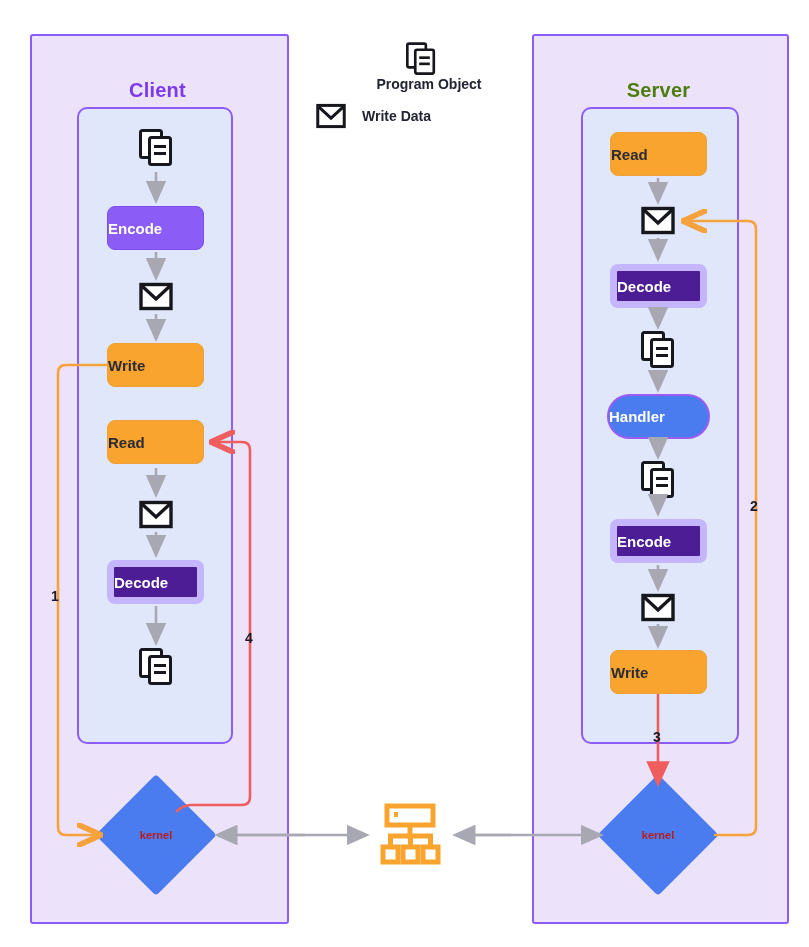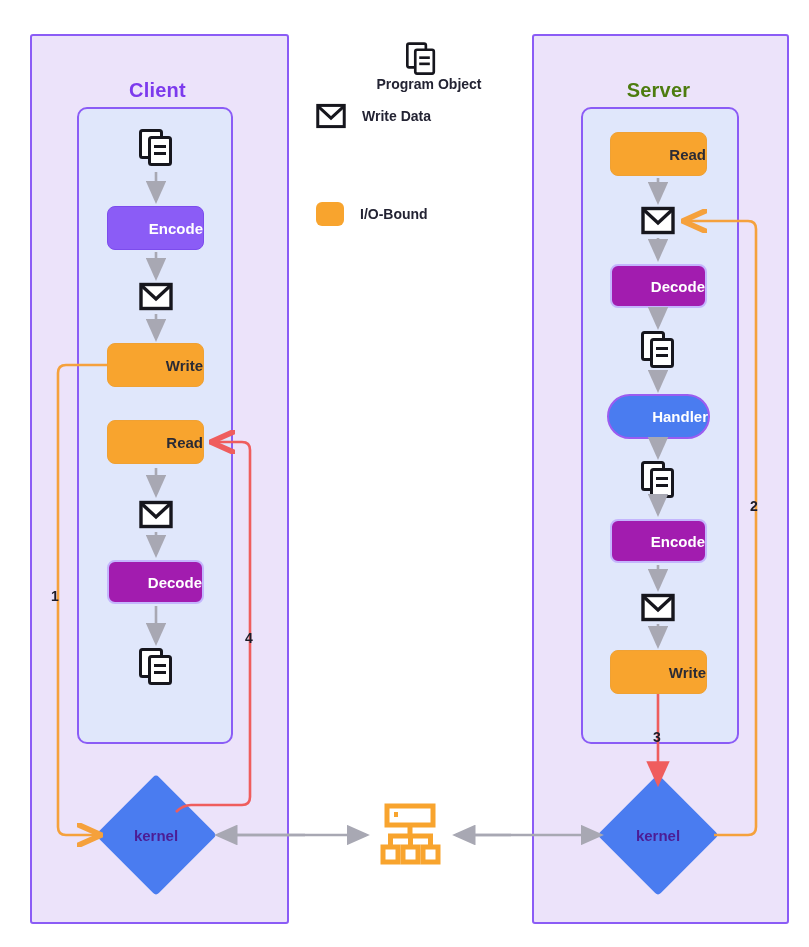--- a/index.html
+++ b/index.html
@@ -4,30 +4,30 @@
 <style>
   html,body{margin:0;padding:0;background:#ffffff;}
   body{font-family:"Liberation Sans","DejaVu Sans",sans-serif;}
   #stage{position:relative;width:809px;height:947px;background:#ffffff;overflow:hidden;}
 
   .zone{position:absolute;background:#ece3fa;border:2px solid #8b5cf6;border-radius:3px;}
   .subzone{position:absolute;background:#e0e7fb;border:2px solid #8b5cf6;border-radius:10px;}
 
   .zone-title{position:absolute;font-size:20px;font-weight:bold;text-align:center;letter-spacing:.2px;margin-top:31px;}
 
-  .node{position:absolute;display:flex;align-items:center;justify-content:flex-end;
+  .node{position:absolute;display:flex;align-items:center;justify-content:flex-start;
         font-size:15px;font-weight:bold;border-radius:8px;box-sizing:border-box;}
-  .node.cpu{background:#a21caf;color:#ffffff;border:2px solid #c4b5fd;}
+  .node.cpu{background:#4c1d95;color:#ffffff;border:7px solid #c4b5fd;}
   .node.io{background:#f8a42e;color:#2b2b35;border:1px solid #efa134;}
   .node.encode-purple{background:#8b5cf6;color:#ffffff;border:1px solid #7c4ced;}
   .node.pill{background:#4a7cf0;color:#ffffff;border:2px solid #9b5cf0;border-radius:999px;}
 
   .diamond{position:absolute;background:#4a7cf0;transform:rotate(45deg);border-radius:4px;}
   .diamond-label{position:absolute;display:flex;align-items:center;justify-content:center;
-        color:#4c1d95;font-size:15px;font-weight:bold;}
+        color:#b91c1c;font-size:11px;font-weight:bold;}
 
   .icon{position:absolute;}
   .legend-row{position:absolute;display:flex;align-items:center;}
   .legend-label{font-size:14px;font-weight:bold;color:#232333;margin-left:16px;white-space:nowrap;}
   .legend-swatch{width:28px;height:24px;border-radius:6px;}
 
   .flowlabel{position:absolute;font-size:14px;font-weight:bold;color:#1c1c28;}
   svg.overlay{position:absolute;left:0;top:0;width:809px;height:947px;pointer-events:none;}
 </style>
 </head>
@@ -106,24 +106,20 @@
     <span class="icon" style="position:relative;width:30px;height:26px;">
       <svg width="30" height="26" viewBox="0 0 34 29">
         <rect x="2" y="2.5" width="30" height="24" fill="#ffffff" stroke="#16161d" stroke-width="3.4"></rect>
         <path d="M2.5 3.5 L17 17 L31.5 3.5" fill="none" stroke="#16161d" stroke-width="3.4"></path>
       </svg>
     </span>
     <span class="legend-label">Write Data</span>
   </div>
 
 
-  <div class="legend-row" style="left:316px;top:200px;width:210px;height:28px;">
-    <span class="legend-swatch" style="background:#f8a42e;"></span>
-    <span class="legend-label">I/O-Bound</span>
-  </div>
 
   <div class="zone" style="left:532px;top:34px;width:253px;height:886px;"></div>
   <div class="zone-title" style="left:532px;top:48px;width:253px;color:#4d7c0f;">Server</div>
   <div class="subzone" style="left:581px;top:107px;width:154px;height:633px;"></div>
 
   <div class="node io" style="left:610px;top:132px;width:97px;height:44px;">
     <span>Read</span>
   </div>
 
   <div class="icon" style="left:641px;top:206px;">

